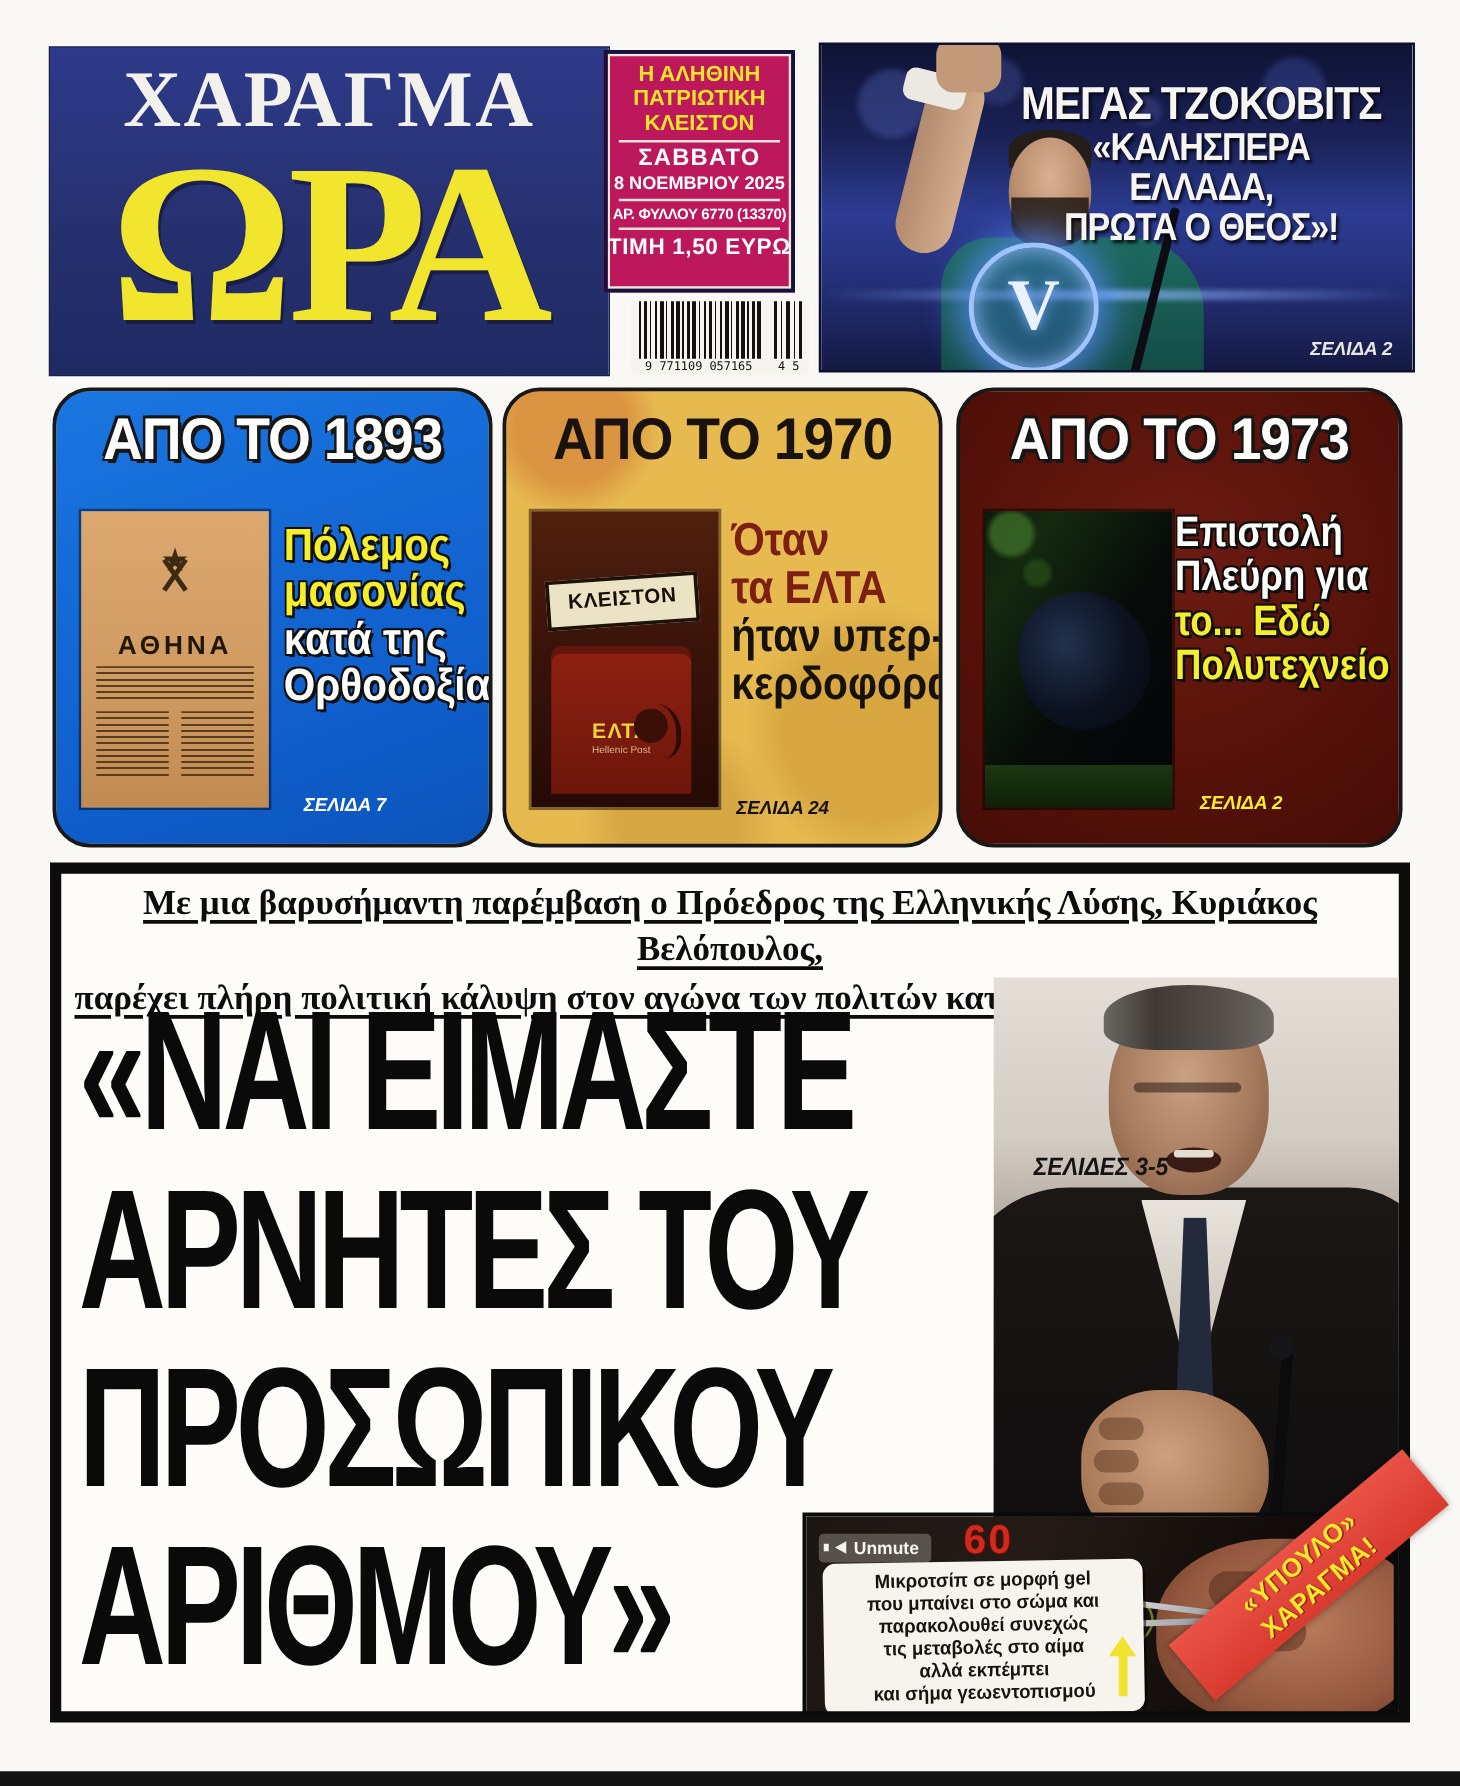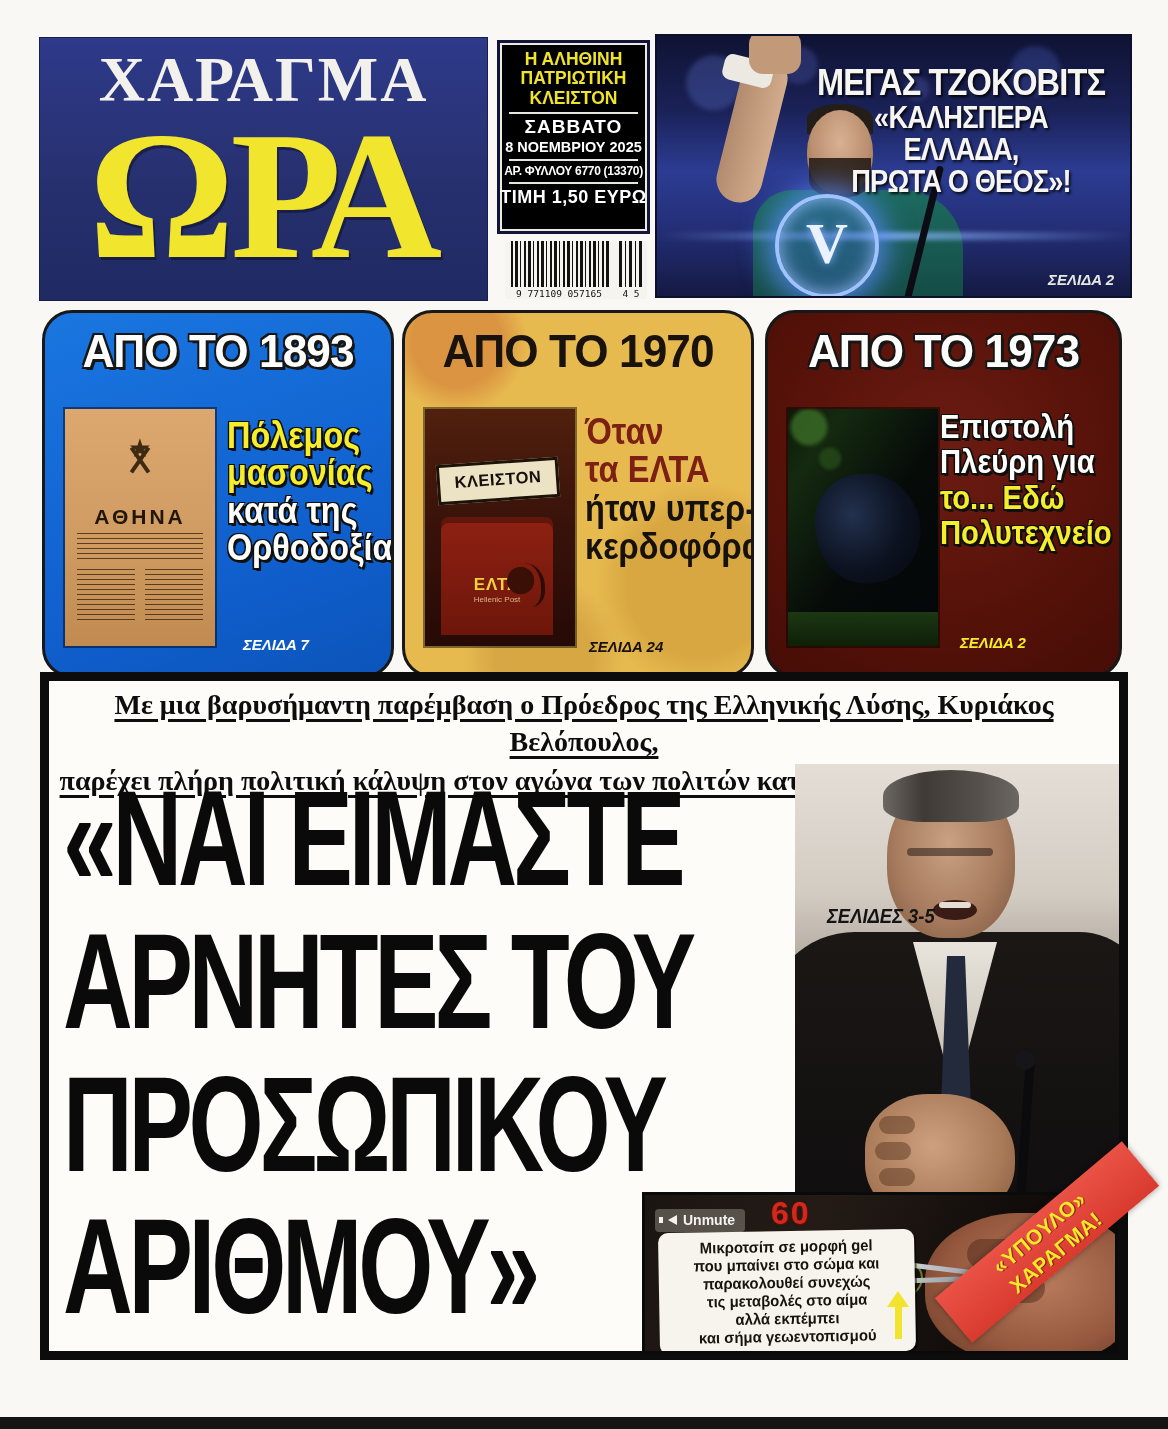--- a/index.html
+++ b/index.html
@@ -21,22 +21,22 @@
     font-size:64px;text-align:center;letter-spacing:2px;padding-top:10px;line-height:1;
   }
   .mh-main{
     font-family:"Liberation Serif",serif;font-weight:bold;color:#f2e52e;
     font-size:182px;line-height:0.92;text-align:center;letter-spacing:-4px;
     text-shadow:2px 3px 0 rgba(0,0,0,0.35);
   }
 
   
   #infobox{
-    left:497px;top:40px;width:153px;height:194px;box-sizing:border-box;
-    background:#000000;border:3px solid #12143c;
+    left:483px;top:40px;width:153px;height:194px;box-sizing:border-box;
+    background:#be185d;border:3px solid #12143c;
     box-shadow:inset 0 0 0 2px #eceadf;
     text-align:center;color:#fff;
   }
   .tagline{color:#efe32b;font-weight:bold;font-size:17.5px;line-height:1.1;padding-top:7px;}
   .info-sep{border:none;border-top:2px solid #e8e6dc;width:88%;margin:4px auto 3px auto;}
   .day{font-weight:bold;font-size:19px;letter-spacing:1px;line-height:1;}
   .date{font-weight:bold;font-size:14.5px;margin-top:3px;}
   .issue{font-weight:bold;font-size:12px;letter-spacing:-0.3px;}
   .price{font-weight:bold;font-size:18px;letter-spacing:0.5px;margin-top:2px;}
 
@@ -133,21 +133,21 @@
     background:linear-gradient(180deg, rgba(30,60,20,0.9), #0e2008);}
   .story{position:absolute;font-weight:bold;line-height:1.04;transform-origin:0 0;}
   .story.outlined{text-shadow:2.5px 2.5px 0 #0f0f0f,-1.5px 1.5px 0 #0f0f0f,1.5px -1.5px 0 #0f0f0f,-1.5px -1.5px 0 #0f0f0f;}
   #story1{left:182px;top:104px;font-size:36px;transform:scaleX(0.9);}
   #story2{left:180px;top:100px;font-size:37px;transform:scaleX(0.88);}
   #story3{left:172px;top:96px;font-size:34px;transform:scaleX(0.86);}
   .yellow{color:#f6ee2c;} .white{color:#fdfdfa;} .maroon{color:#7c2013;} .black{color:#17110c;}
   .pageref{position:absolute;font-style:italic;font-weight:bold;font-size:15px;}
 
   
-  #mainbox{left:40px;top:672px;width:1088px;height:688px;box-sizing:border-box;
+  #mainbox{left:40px;top:690px;width:1088px;height:688px;box-sizing:border-box;
     border:9px solid #0c0c0c;background:#fdfcf9;}
   .deck{text-align:center;font-family:"Liberation Serif",serif;font-weight:bold;color:#0d0d0d;
     font-size:28px;line-height:1.32;margin-top:6px;
     text-decoration:underline;text-decoration-thickness:2.5px;text-underline-offset:5px;}
   #headline{position:absolute;left:14px;top:86px;z-index:4;}
   .hl{font-weight:bold;color:#0a0a0a;font-size:136px;line-height:1.05;letter-spacing:-6px;
     transform:scaleX(0.71);transform-origin:0 0;white-space:nowrap;}
   #pages-label{position:absolute;left:778px;top:224px;z-index:6;font-style:italic;font-weight:bold;font-size:20px;color:#141414;
     transform:scaleX(0.92);transform-origin:0 0;}
 

